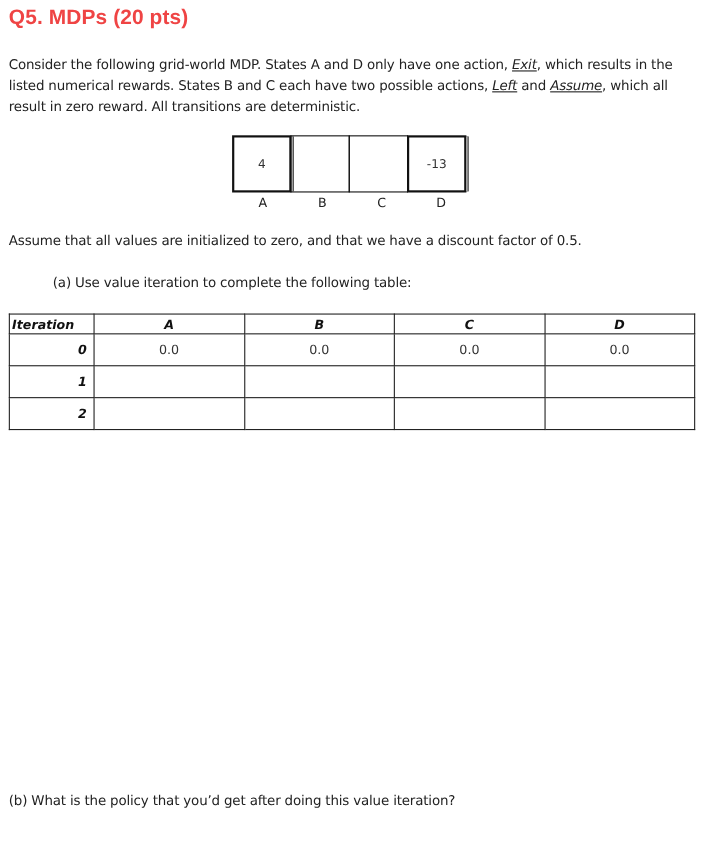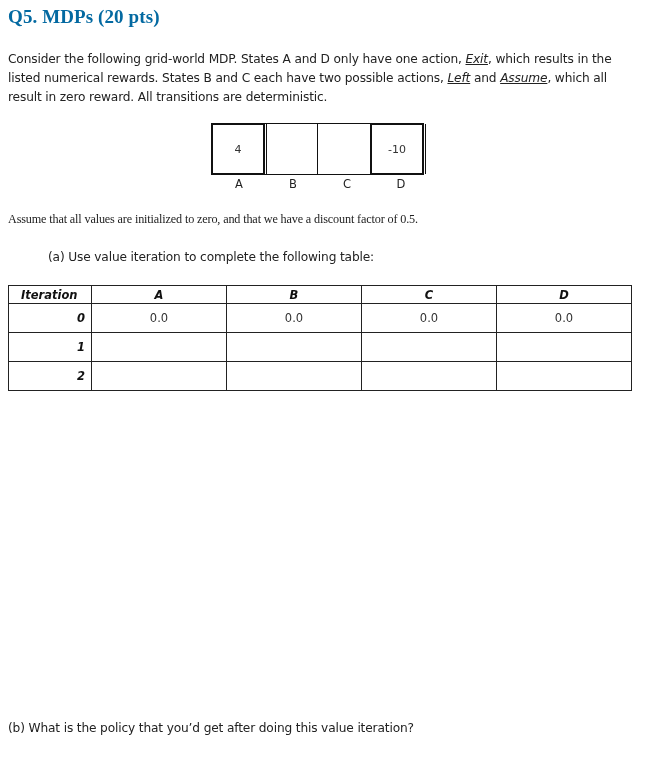--- a/index.html
+++ b/index.html
@@ -3,22 +3,22 @@
   <meta charset="utf-8">
   <style>
     html, body { margin: 0; padding: 0; background: #ffffff; }
     body {
       width: 648px; height: 768px; position: relative; overflow: hidden;
       font-family: "DejaVu Sans", "Liberation Sans", sans-serif;
       color: #1a1a1a;
     }
     .title {
       position: absolute; left: 8px; top: 6px;
-      font-family: Liberation Serif, serif;
-      font-weight: bold; font-size: 19px; letter-spacing: 0.1px; color: #0369a1;
+      font-family: Liberation Sans, sans-serif;
+      font-weight: bold; font-size: 19px; letter-spacing: 0.1px; color: #ef4444;
     }
     .para {
       position: absolute; left: 8px; width: 630px;
       font-size: 12.2px; line-height: 19px; letter-spacing: -0.15px; color: #222;
     }
     .para em { font-style: italic; text-decoration: underline; }
     .grid {
       position: absolute; left: 212px; top: 123px;
       display: flex;
     }
@@ -44,43 +44,43 @@
       font-size: 11.5px;
     }
     table.vi th, table.vi td {
       border: 1px solid #222; padding: 0; text-align: center; color: #333;
     }
     table.vi th {
       height: 17px; font-style: italic; font-weight: bold; color: #111;
     }
     table.vi td { height: 28px; }
     table.vi .iter-col { width: 70px; text-align: right; padding-right: 6px; font-style: italic; font-weight: bold; color: #111; }
-    table.vi th.iter-col { text-align: left; padding-left: 12px; padding-right: 0; }
+    table.vi th.iter-col { text-align: left; padding-left: 2px; padding-right: 0; }
   </style>
 </head>
 <body>
 
 <div class="title">Q5.  MDPs (20 pts)</div>
 
 <div class="para" style="top:50px;"><span>Consider the following grid-world MDP.  States A and D only have one action, </span><em>Exit</em><span>, which results in the listed numerical rewards.  States B and C each have two possible actions, </span><em>Left</em><span> and </span><em>Assume</em><span>, which all result in zero reward.  All transitions are deterministic.</span></div>
 
 <div class="grid">
   <div class="cell terminal">4</div>
   <div class="cell"></div>
   <div class="cell"></div>
-  <div class="cell terminal">-10</div>
+  <div class="cell terminal">-13</div>
 </div>
 <div class="labels">
   <span>A</span>
   <span>B</span>
   <span>C</span>
   <span>D</span>
 </div>
 
-<div class="para" style="top:210px;font-family:Liberation Serif, serif;">Assume that all values are initialized to zero, and that we have a discount factor of 0.5.</div>
+<div class="para" style="top:210px;">Assume that all values are initialized to zero, and that we have a discount factor of 0.5.</div>
 <div class="para" style="top:248px;margin-left:40px;">(a)  Use value iteration to complete the following table:</div>
 
 <table class="vi">
   <thead>
     <tr>
       <th class="iter-col">Iteration</th>
       <th>A</th>
       <th>B</th>
       <th>C</th>
       <th>D</th>

